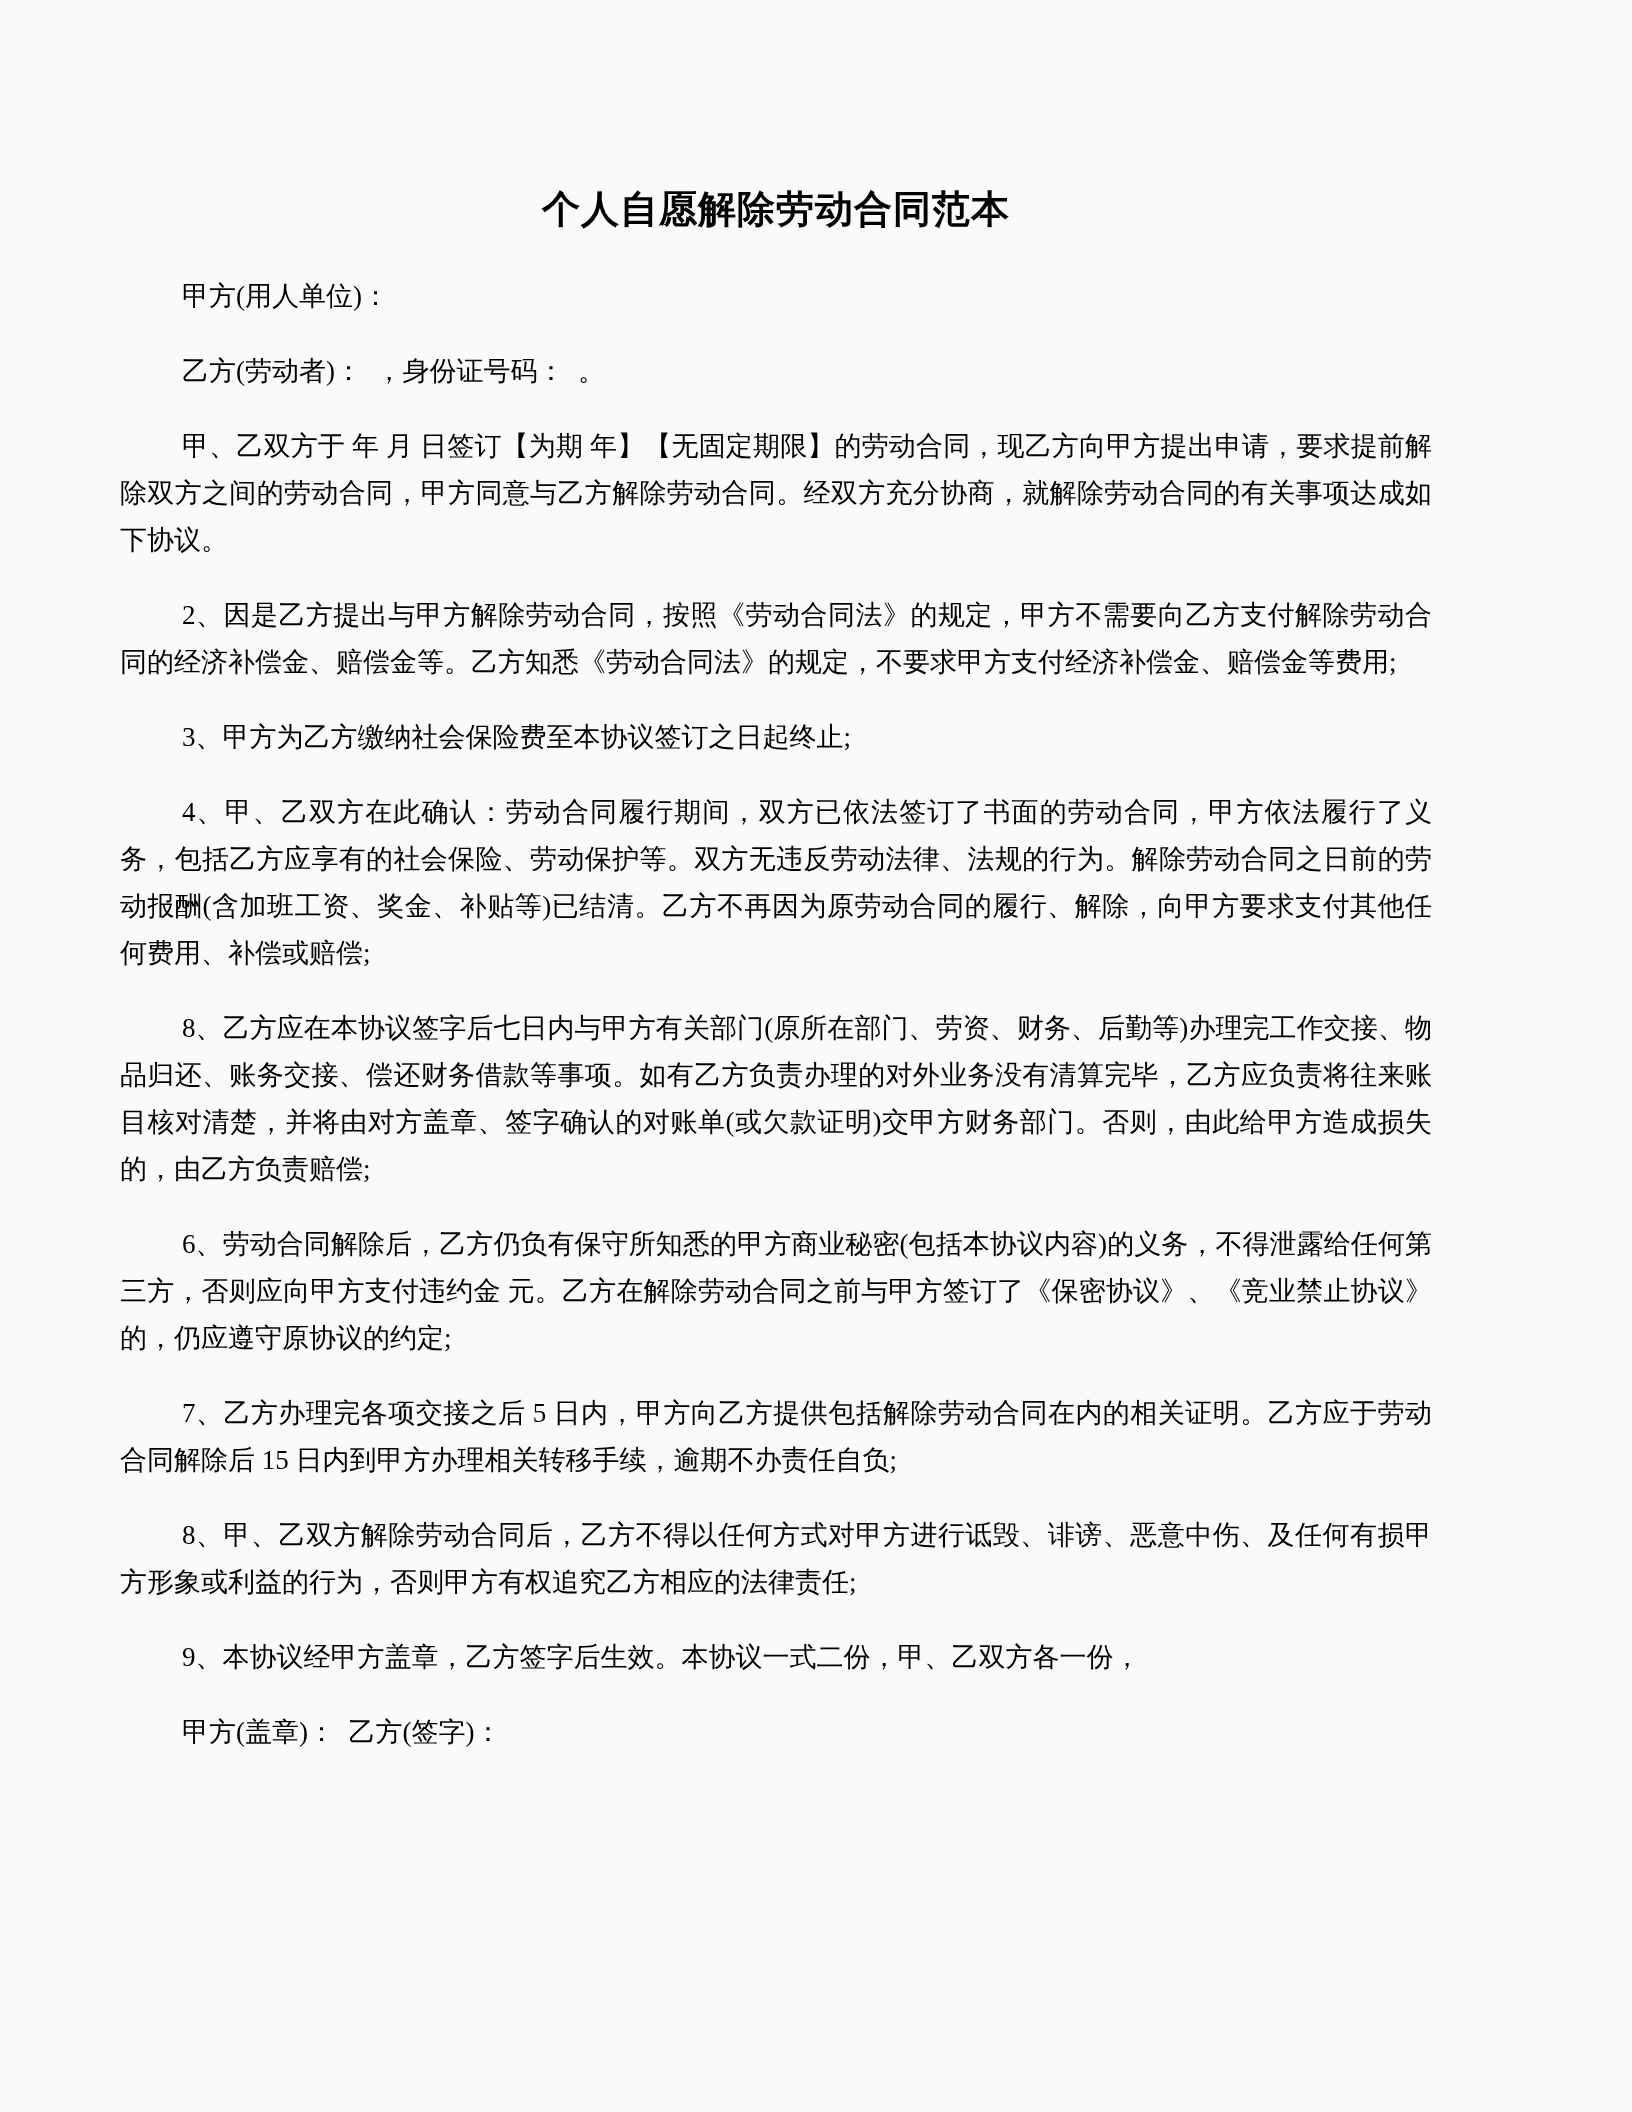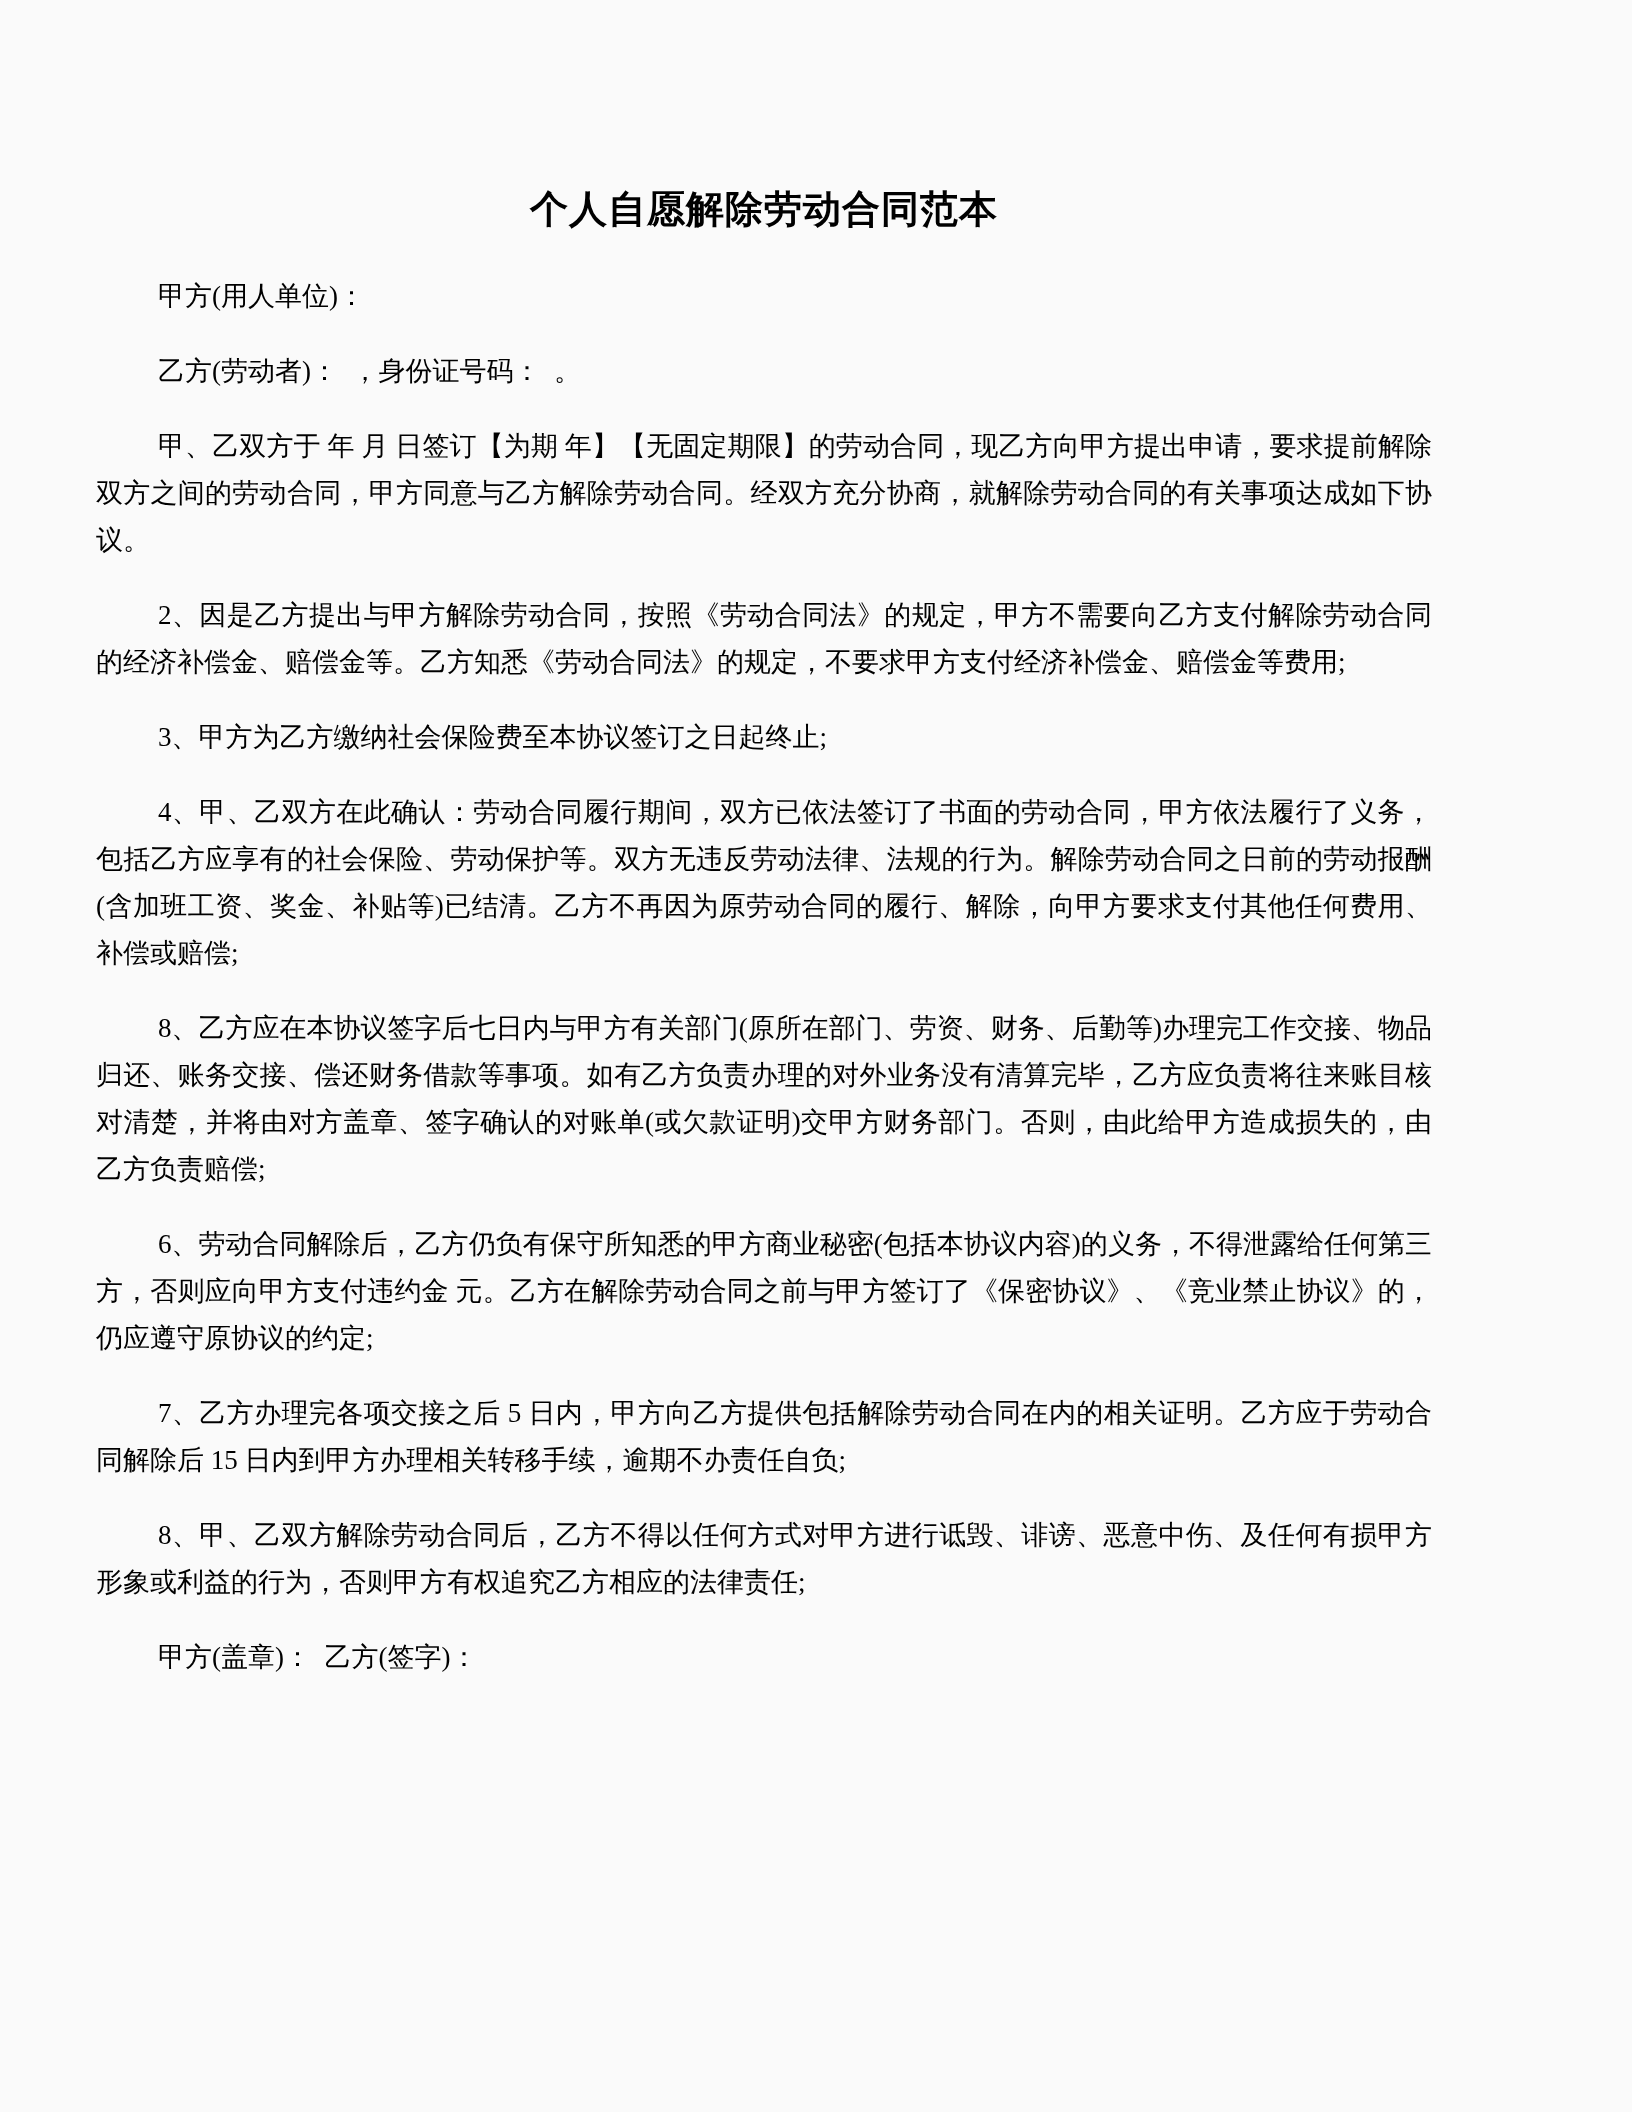--- a/index.html
+++ b/index.html
@@ -11,21 +11,21 @@
     height: 2112px;
     background: var(--background, #fafafa);
     color: var(--text, #000000);
     font-family: "Liberation Serif", "DejaVu Serif", serif;
     overflow: hidden;
   }
   .page {
     box-sizing: border-box;
     width: 1624px;
     height: 2112px;
-    padding: 185px 192px 0 96px;
+    padding: 185px 192px 0 120px;
   }
   .doc-title {
     font-family: "Liberation Sans", "DejaVu Sans", sans-serif;
     font-weight: 700;
     font-size: 38px;
     line-height: 48px;
     text-align: center;
     margin: 0 0 40px 0;
     letter-spacing: 1px;
   }
@@ -50,15 +50,16 @@
 
   <p class="para">甲、乙双方于 年 月 日签订【为期 年】【无固定期限】的劳动合同，现乙方向甲方提出申请，要求提前解除双方之间的劳动合同，甲方同意与乙方解除劳动合同。经双方充分协商，就解除劳动合同的有关事项达成如下协议。</p>
 
   <p class="para">2、因是乙方提出与甲方解除劳动合同，按照《劳动合同法》的规定，甲方不需要向乙方支付解除劳动合同的经济补偿金、赔偿金等。乙方知悉《劳动合同法》的规定，不要求甲方支付经济补偿金、赔偿金等费用;</p>
   <p class="para">3、甲方为乙方缴纳社会保险费至本协议签订之日起终止;</p>
   <p class="para">4、甲、乙双方在此确认：劳动合同履行期间，双方已依法签订了书面的劳动合同，甲方依法履行了义务，包括乙方应享有的社会保险、劳动保护等。双方无违反劳动法律、法规的行为。解除劳动合同之日前的劳动报酬(含加班工资、奖金、补贴等)已结清。乙方不再因为原劳动合同的履行、解除，向甲方要求支付其他任何费用、补偿或赔偿;</p>
   <p class="para">8、乙方应在本协议签字后七日内与甲方有关部门(原所在部门、劳资、财务、后勤等)办理完工作交接、物品归还、账务交接、偿还财务借款等事项。如有乙方负责办理的对外业务没有清算完毕，乙方应负责将往来账目核对清楚，并将由对方盖章、签字确认的对账单(或欠款证明)交甲方财务部门。否则，由此给甲方造成损失的，由乙方负责赔偿;</p>
   <p class="para">6、劳动合同解除后，乙方仍负有保守所知悉的甲方商业秘密(包括本协议内容)的义务，不得泄露给任何第三方，否则应向甲方支付违约金 元。乙方在解除劳动合同之前与甲方签订了《保密协议》、《竞业禁止协议》的，仍应遵守原协议的约定;</p>
   <p class="para">7、乙方办理完各项交接之后 5 日内，甲方向乙方提供包括解除劳动合同在内的相关证明。乙方应于劳动合同解除后 15 日内到甲方办理相关转移手续，逾期不办责任自负;</p>
   <p class="para">8、甲、乙双方解除劳动合同后，乙方不得以任何方式对甲方进行诋毁、诽谤、恶意中伤、及任何有损甲方形象或利益的行为，否则甲方有权追究乙方相应的法律责任;</p>
+  <p class="para">9、本协议经甲方盖章，乙方签字后生效。本协议一式二份，甲、乙双方各一份，</p>
 
   <p class="para">甲方(盖章)：  乙方(签字)：</p>
 </div>
 
 </body></html>

